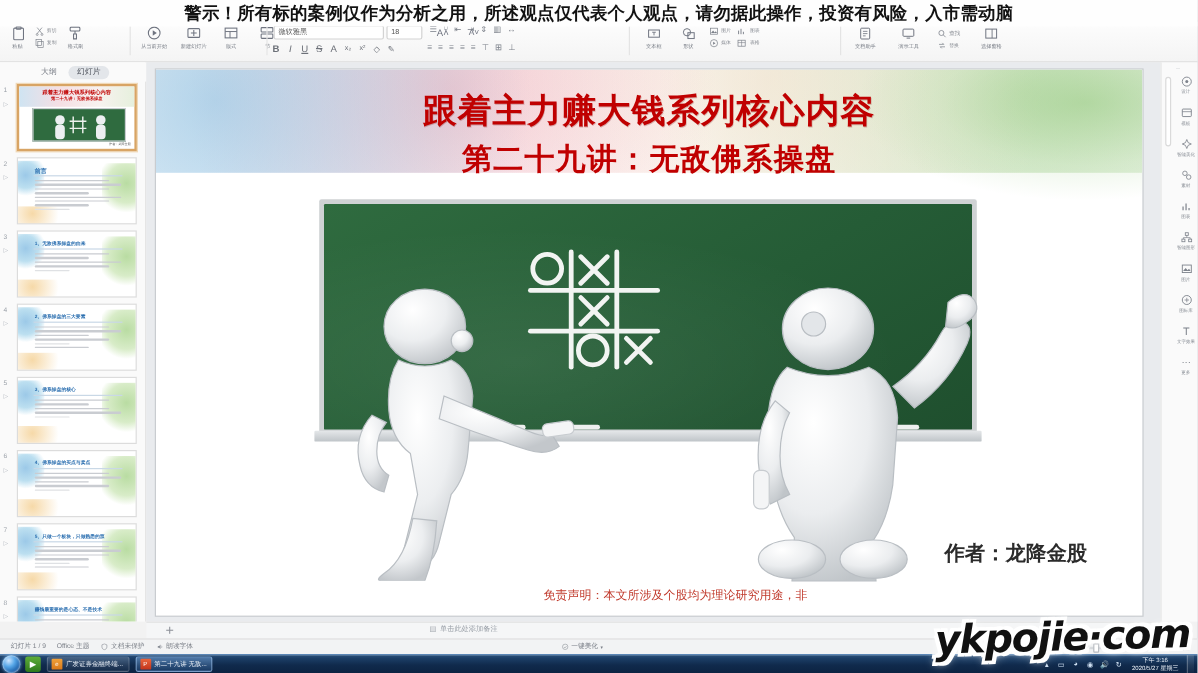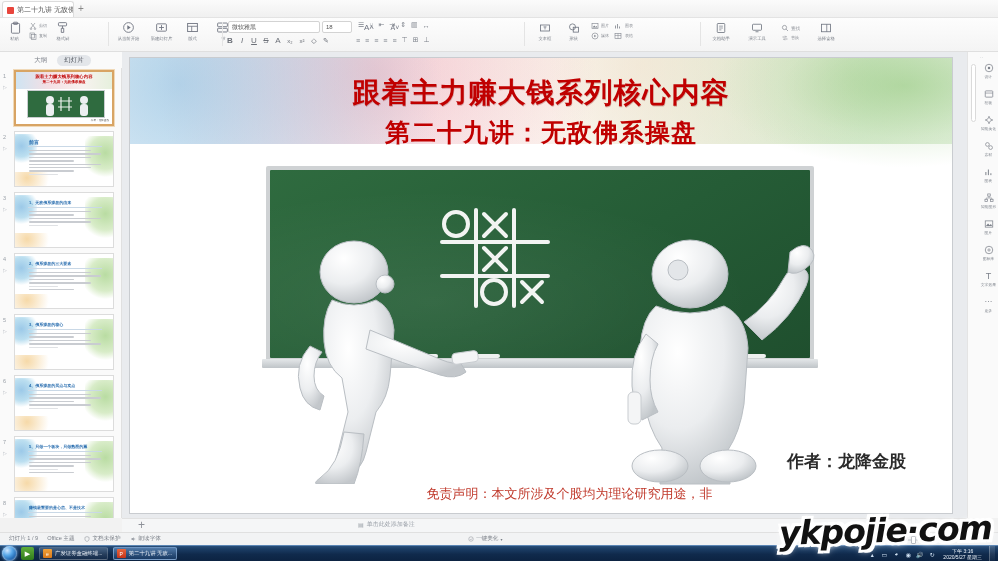--- a/index.html
+++ b/index.html
@@ -274,21 +274,21 @@
   .fig { position:absolute; }
   .fig svg { display:block; }
 
   .sl-author {
     position: absolute; right: 46px; bottom: 40px;
     font-size: 17px; color: #2b2b2b; font-weight: bold;
     font-family: "DejaVu Sans", "Liberation Sans", sans-serif;
   }
   .sl-disc {
     position: absolute; left: 50%; transform: translateX(-40%); bottom: 10px;
-    font-size: 13px; color: #c0392b; white-space: nowrap;
+    font-size: 10px; color: #c0392b; white-space: nowrap;
     font-family: Liberation Mono, monospace;
   }
 
   
   .note-pane {
     position:absolute; left:122px; top:518px; width:845px; height:14px;
     background:#f5f6f7; border-top:1px solid #e1e1e1;
     display:flex; align-items:center;
   }
   .note-plus {
@@ -1087,20 +1087,23 @@
           <svg width="7" height="7" viewBox="0 0 16 16">
               <rect x="2" y="3" width="12" height="10" fill="none" stroke="currentColor" stroke-width="1.2"></rect>
               <path d="M5 6h6v4H5z" fill="none" stroke="currentColor" stroke-width="0.9"></path>
             </svg>
         </span>
       </div>
     </div>
 
   </div>
 
+  <div class="warn-banner">
+    <div class="warn-text">警示！所有标的案例仅作为分析之用，所述观点仅代表个人观点，请勿据此操作，投资有风险，入市需动脑</div>
+  </div>
 
   <div class="watermark">ykpojie·com</div>
 
   <div class="taskbar">
     <div class="start-orb"></div>
     <div class="tb-qicon" style="background:linear-gradient(#5fae3a,#2f7a1c);">▶</div>
     <div class="tb-btn">
       <span class="tb-appico" style="background:linear-gradient(#f0a13a,#d97818);">e</span>
       <span>广发证券金融终端...</span>
     </div>

